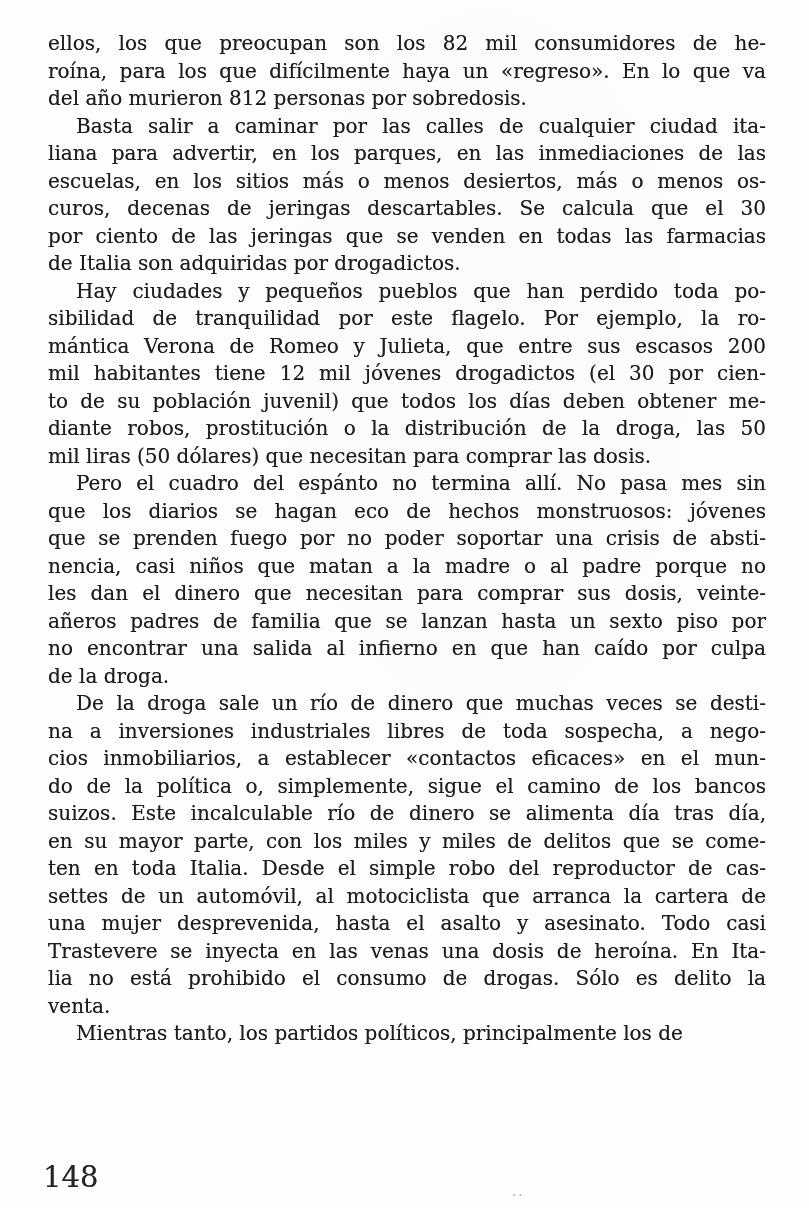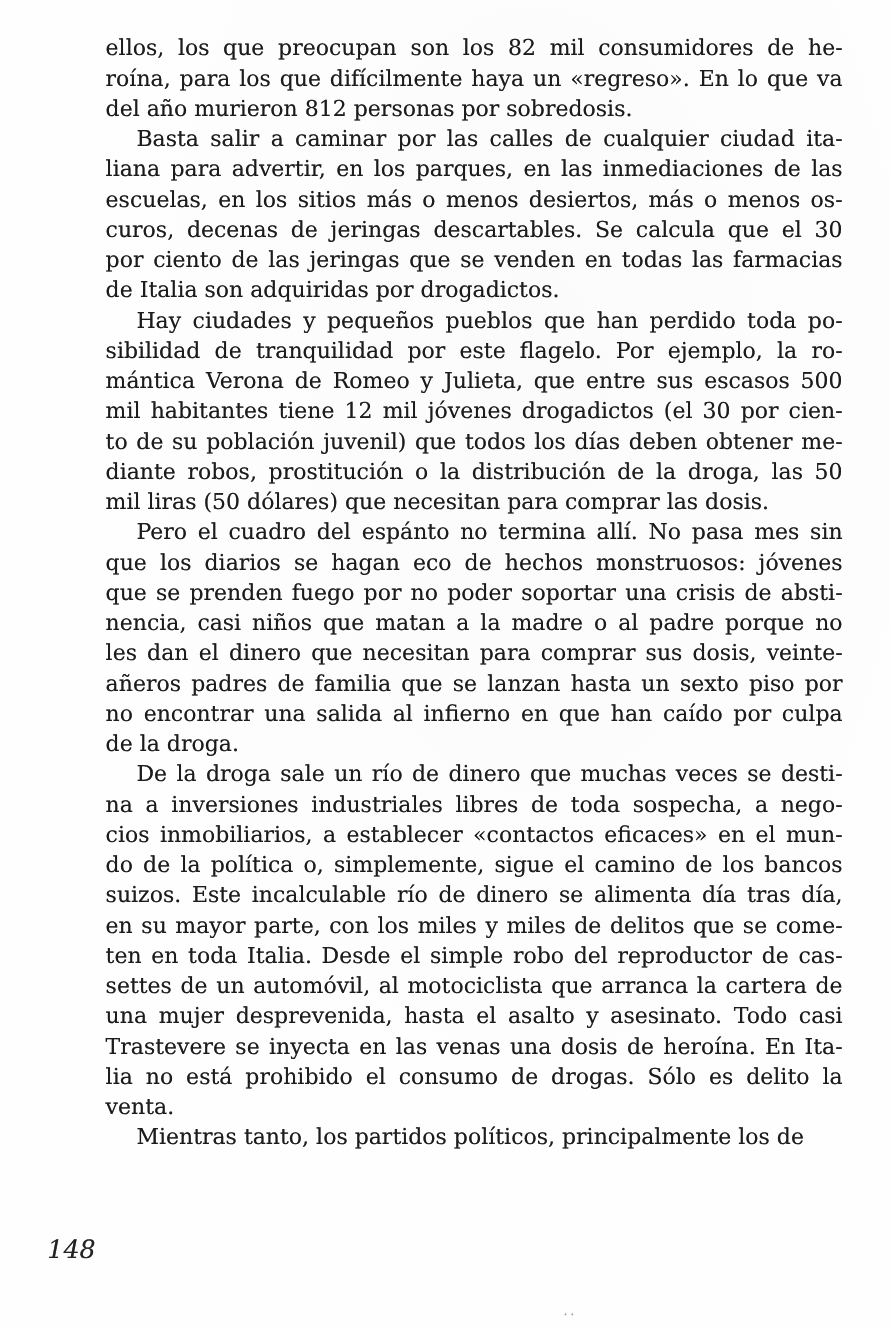--- a/index.html
+++ b/index.html
@@ -24,37 +24,35 @@
     width: 718px;
     color: #1c1c1c;
     font-size: 20px;
     line-height: 27.5px;
     text-shadow: 0 0 0.4px rgba(10,10,10,0.55);
   }
   .line {
     text-align: justify;
     text-align-last: justify;
     white-space: normal;
-    margin-left: 48px;
   }
   .line.last {
     text-align: right;
     text-align-last: left;
   }
   .line.indent {
     text-indent: 28px;
   }
   .page-number {
     position: absolute;
     left: 43px;
-    top: 1124px;
-    font-size: 23px;
+    top: 1160px;
+    font-size: 29px;
     color: #242424;
     text-shadow: 0 0 0.4px rgba(10,10,10,0.5);
-    font-style: italic;
   }
   .footer-mark {
     position: absolute;
     left: 512px;
     top: 1184px;
     font-size: 13px;
     letter-spacing: 2px;
     color: #9a9a9a;
   }
 </style>
@@ -67,21 +65,21 @@
       <div class="line">roína, para los que difícilmente haya un «regreso». En lo que va</div>
       <div class="line last">del año murieron 812 personas por sobredosis.</div>
       <div class="line indent">Basta salir a caminar por las calles de cualquier ciudad ita-</div>
       <div class="line">liana para advertir, en los parques, en las inmediaciones de las</div>
       <div class="line">escuelas, en los sitios más o menos desiertos, más o menos os-</div>
       <div class="line">curos, decenas de jeringas descartables. Se calcula que el 30</div>
       <div class="line">por ciento de las jeringas que se venden en todas las farmacias</div>
       <div class="line last">de Italia son adquiridas por drogadictos.</div>
       <div class="line indent">Hay ciudades y pequeños pueblos que han perdido toda po-</div>
       <div class="line">sibilidad de tranquilidad por este flagelo. Por ejemplo, la ro-</div>
-      <div class="line">mántica Verona de Romeo y Julieta, que entre sus escasos 500</div>
+      <div class="line">mántica Verona de Romeo y Julieta, que entre sus escasos 200</div>
       <div class="line">mil habitantes tiene 12 mil jóvenes drogadictos (el 30 por cien-</div>
       <div class="line">to de su población juvenil) que todos los días deben obtener me-</div>
       <div class="line">diante robos, prostitución o la distribución de la droga, las 50</div>
       <div class="line last">mil liras (50 dólares) que necesitan para comprar las dosis.</div>
       <div class="line indent">Pero el cuadro del espánto no termina allí. No pasa mes sin</div>
       <div class="line">que los diarios se hagan eco de hechos monstruosos: jóvenes</div>
       <div class="line">que se prenden fuego por no poder soportar una crisis de absti-</div>
       <div class="line">nencia, casi niños que matan a la madre o al padre porque no</div>
       <div class="line">les dan el dinero que necesitan para comprar sus dosis, veinte-</div>
       <div class="line">añeros padres de familia que se lanzan hasta un sexto piso por</div>

